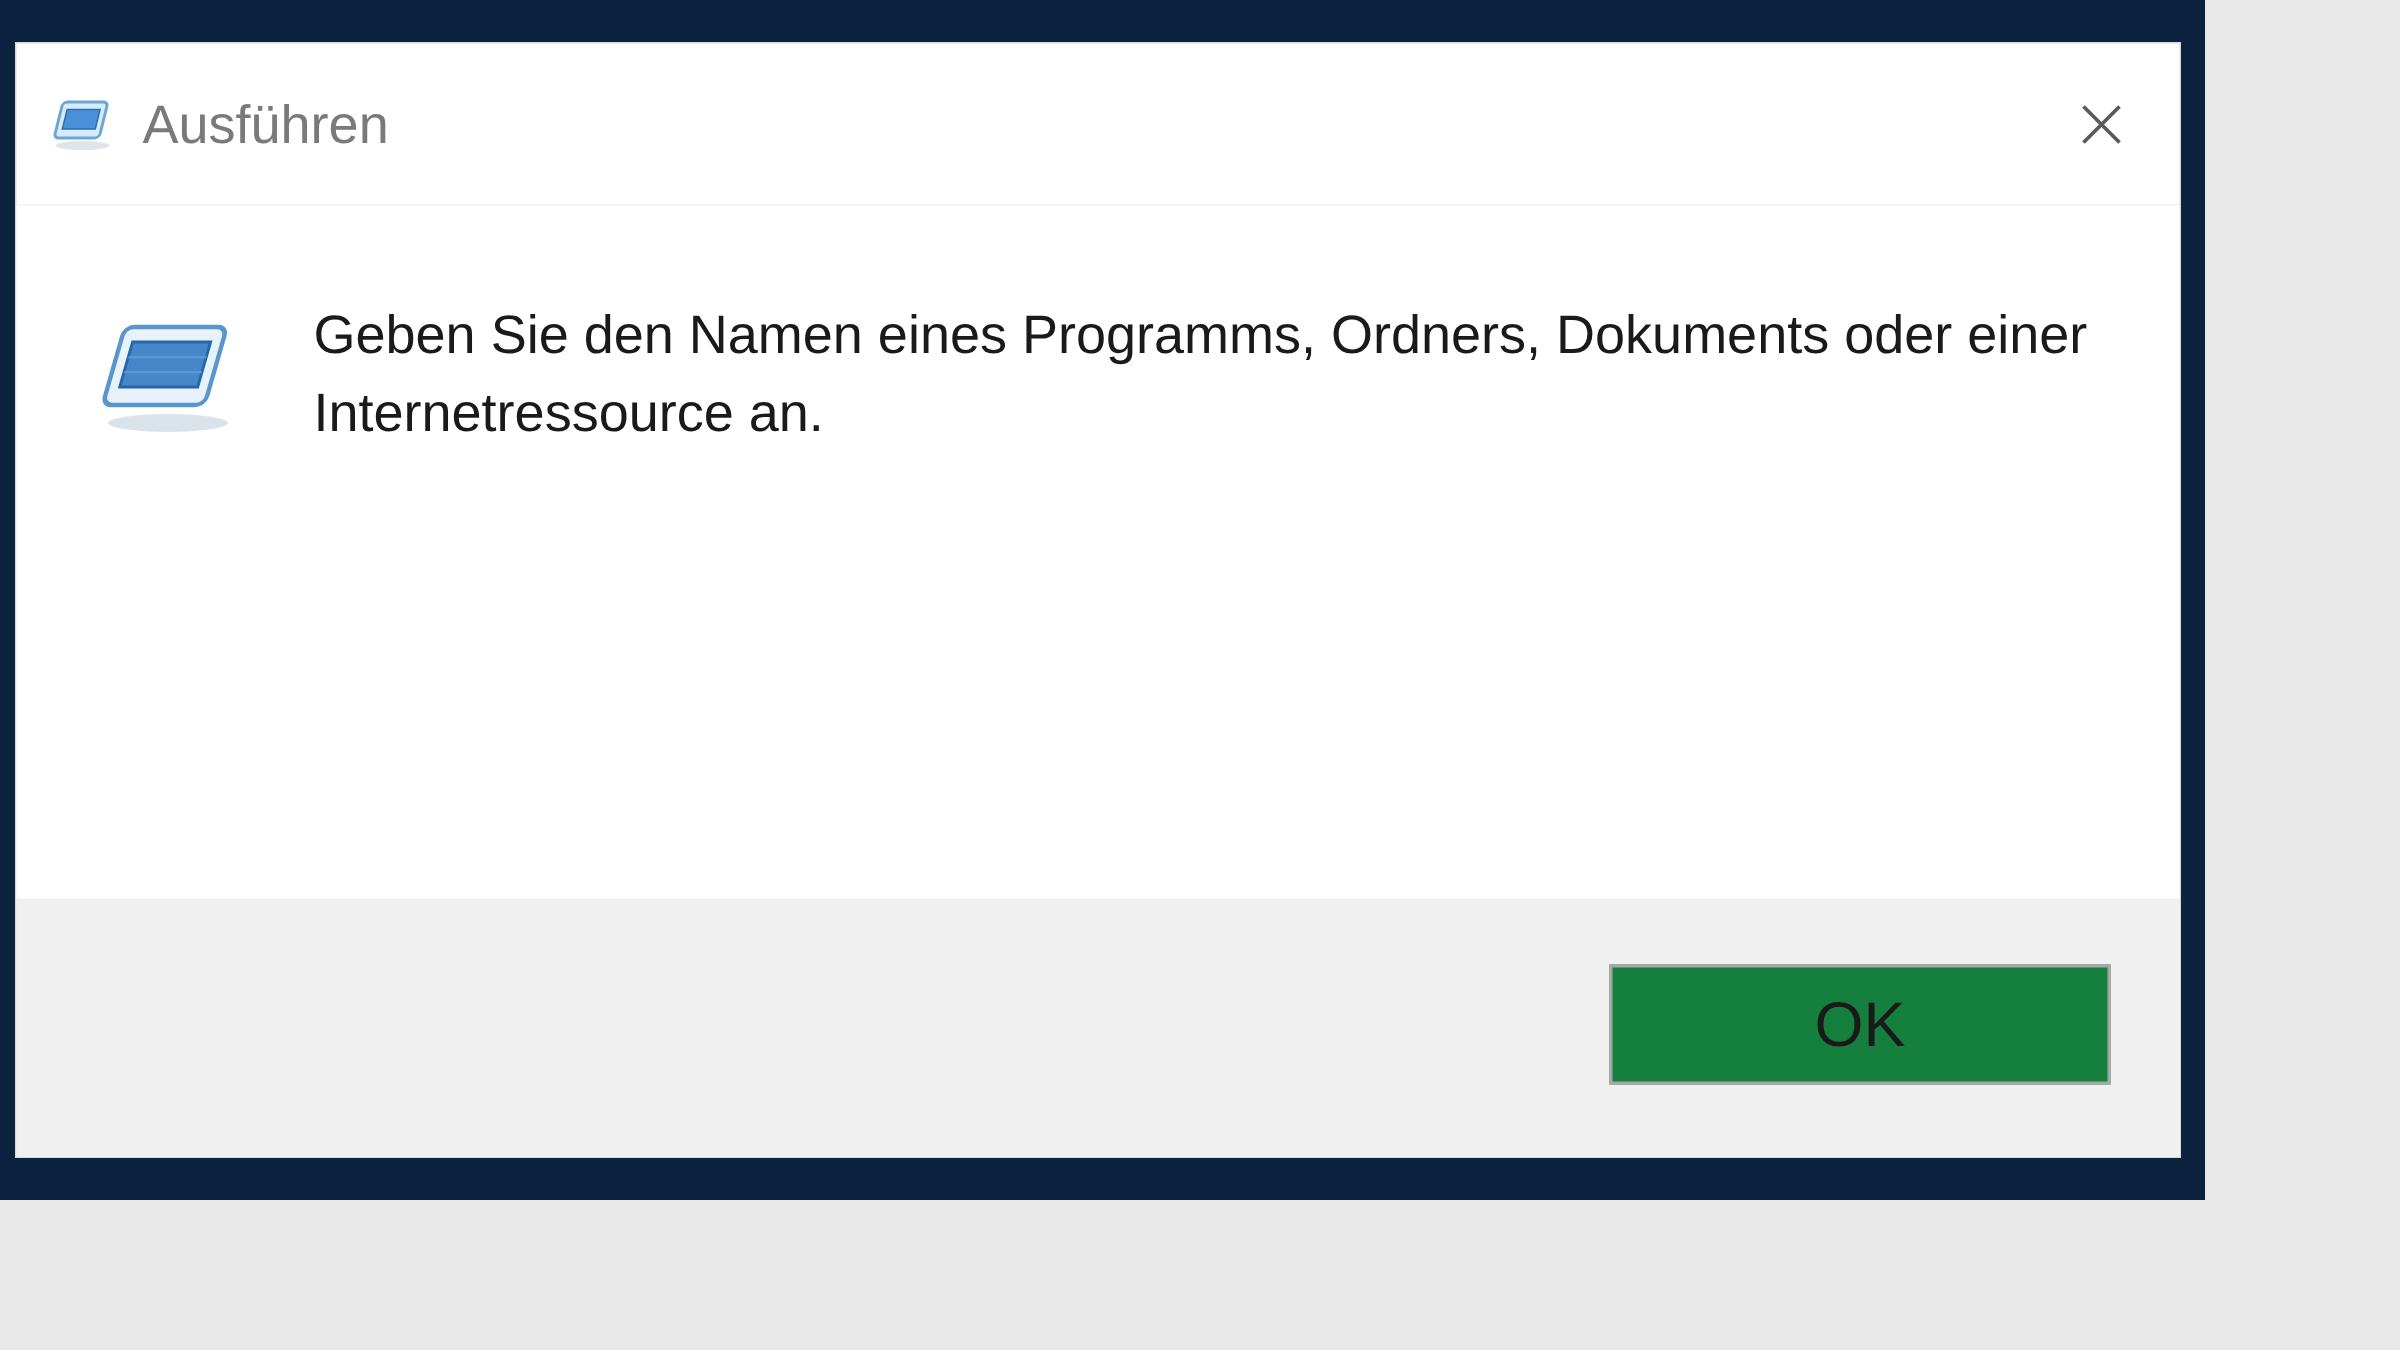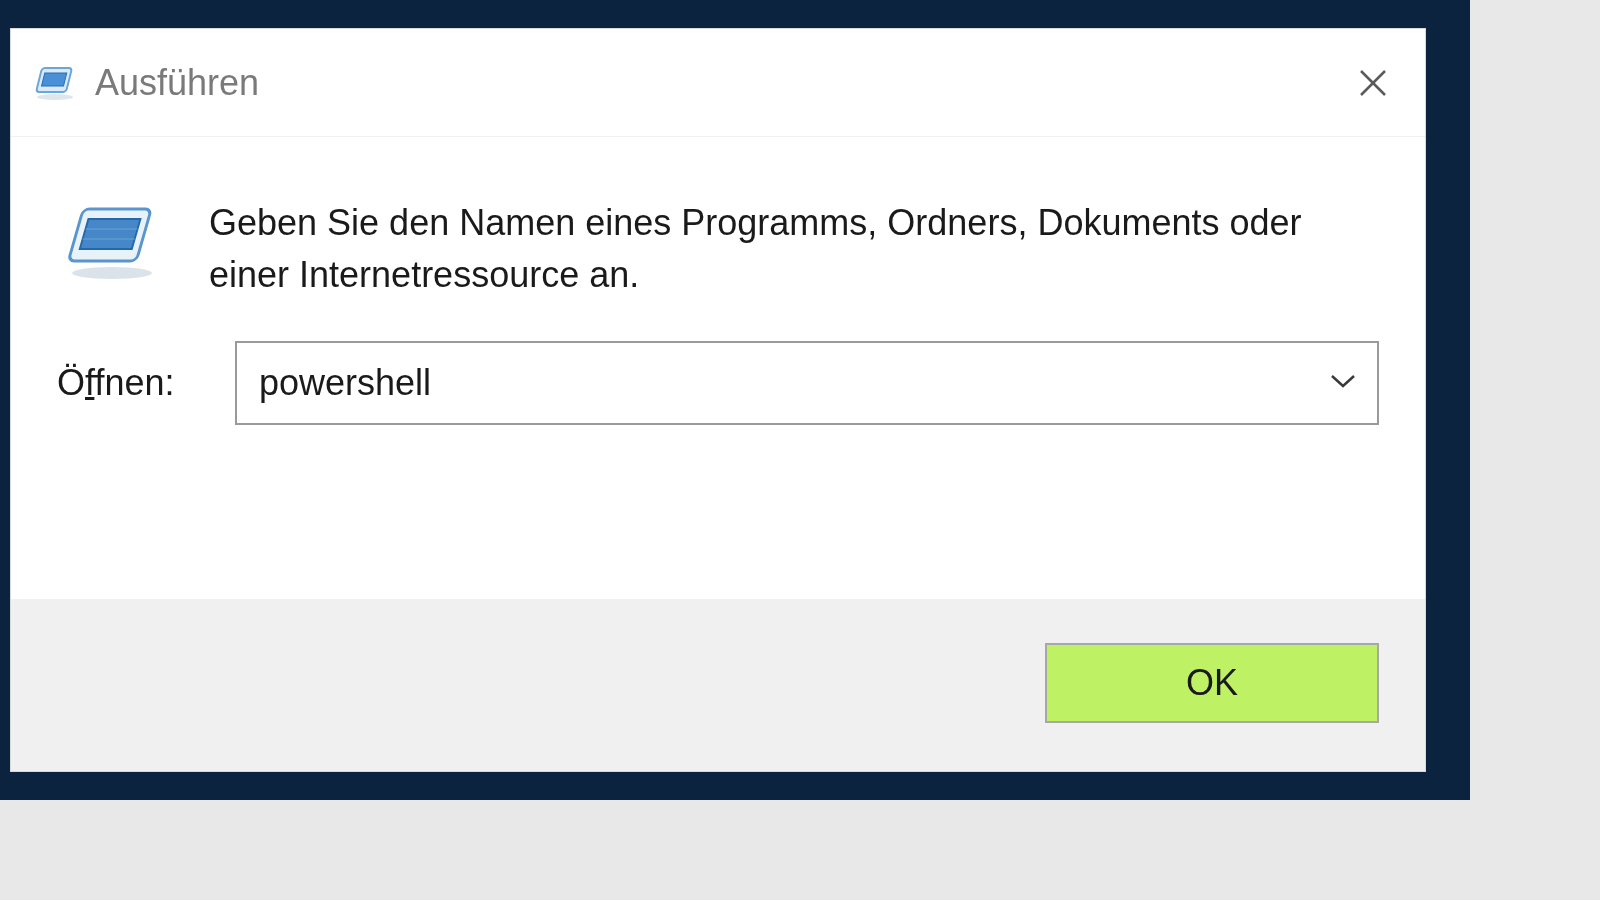--- a/index.html
+++ b/index.html
@@ -12,21 +12,21 @@
       background: #e8e8e8;
       width: 1600px;
       height: 900px;
       overflow: hidden;
       display: flex;
       align-items: flex-start;
       justify-content: flex-start;
     }
     .desktop-frame {
       background: #0c2340;
-      padding: 28px 44px 28px 10px;
+      padding: 28px 16px 28px 10px;
       width: 1470px;
       height: 800px;
       margin: 0;
     }
     .dialog {
       background: #ffffff;
       width: 100%;
       height: 100%;
       border: 1px solid #d9d9d9;
       display: flex;
@@ -67,23 +67,23 @@
       background: transparent;
       border: none;
     }
     .content {
       flex: 1;
       padding: 60px 46px 0 46px;
       background: #ffffff;
     }
     .desc-row {
       display: flex;
-      align-items: flex-start;
+      align-items: center;
       gap: 42px;
-      margin-bottom: 40px;
+      margin-bottom: 30px;
     }
     .big-icon {
       width: 110px;
       height: 80px;
       flex-shrink: 0;
       display: flex;
       align-items: center;
       justify-content: center;
       margin-top: 6px;
     }
@@ -131,23 +131,23 @@
     .footer {
       background: #f0f0f0;
       padding: 44px 46px 48px 46px;
       display: flex;
       justify-content: flex-end;
       gap: 34px;
     }
     .btn {
       width: 334px;
       height: 80px;
-      background: #bef264;
+      background: #15803d;
       border: 2px solid #a7a7a7;
-      font-size: 36px;
+      font-size: 42px;
       color: #1a1a1a;
       cursor: pointer;
       font-family: inherit;
       font-weight: 400;
     }
     .btn .u {
       text-decoration: underline;
     }
   </style>
 </head>
@@ -186,33 +186,20 @@
               <rect x="36" y="16" width="52" height="30" fill="#4587c9" stroke="#2568a8" stroke-width="2"></rect>
               <line x1="36" y1="26" x2="88" y2="26" stroke="#6ba7d6" stroke-width="1.5" opacity="0.6"></line>
               <line x1="36" y1="36" x2="88" y2="36" stroke="#6ba7d6" stroke-width="1.5" opacity="0.6"></line>
             </g>
             <ellipse cx="55" cy="70" rx="40" ry="6" fill="#b8c8d6" opacity="0.5"></ellipse>
           </svg>
         </div>
         <div class="desc-text">Geben Sie den Namen eines Programms, Ordners, Dokuments oder einer Internetressource an.</div>
       </div>
 
-      <div class="input-row">
-        <div class="input-label">
-          <span>Ö</span><span class="u">f</span><span>fnen:</span>
-        </div>
-        <div class="combo-wrap">
-          <input class="combo" type="text" value="powershell" style="">
-          <span class="combo-chevron">
-            <svg width="28" height="18" viewBox="0 0 28 18">
-              <polyline points="3,4 14,14 25,4" fill="none" stroke="#3a3a3a" stroke-width="2.5"></polyline>
-            </svg>
-          </span>
-        </div>
-      </div>
     </div>
 
     <div class="footer">
       <button class="btn">OK</button>
     </div>
 
   </div>
 </div>
 
 </body></html>

